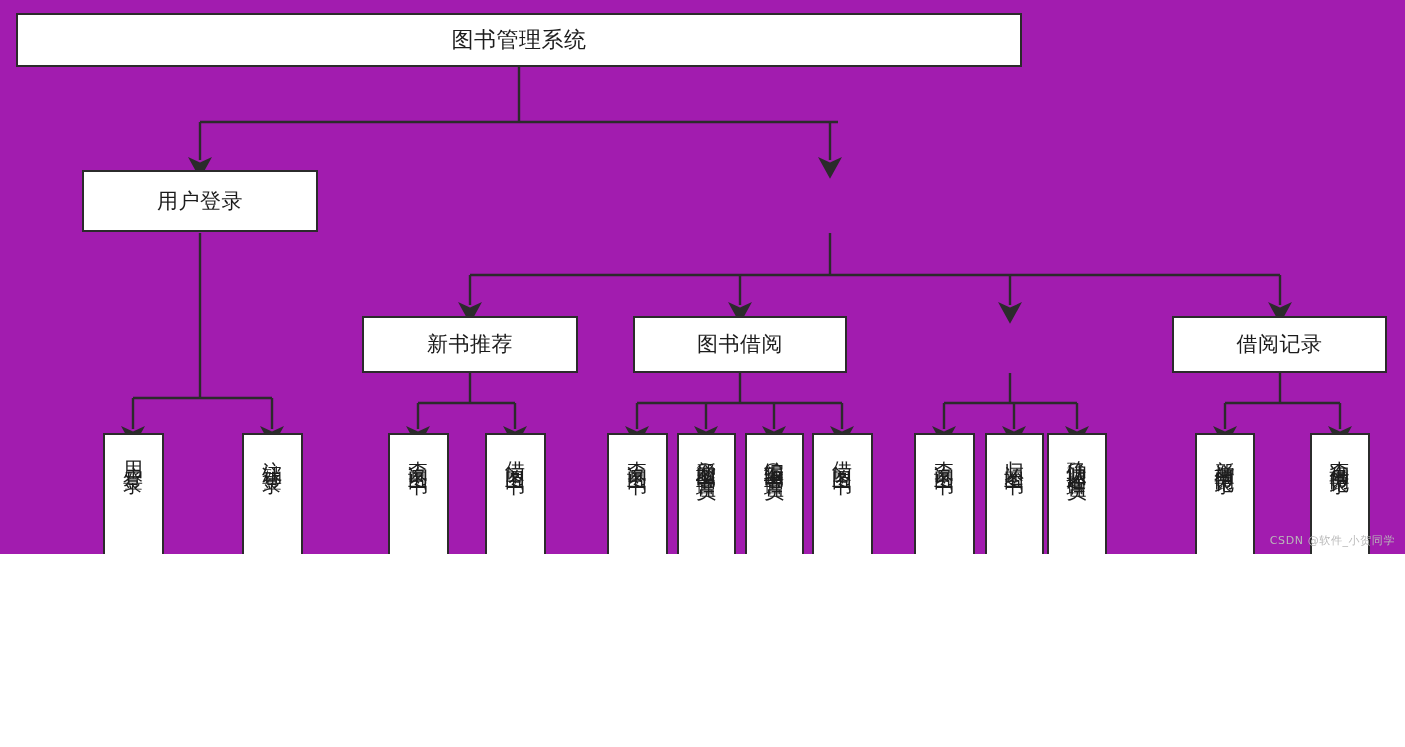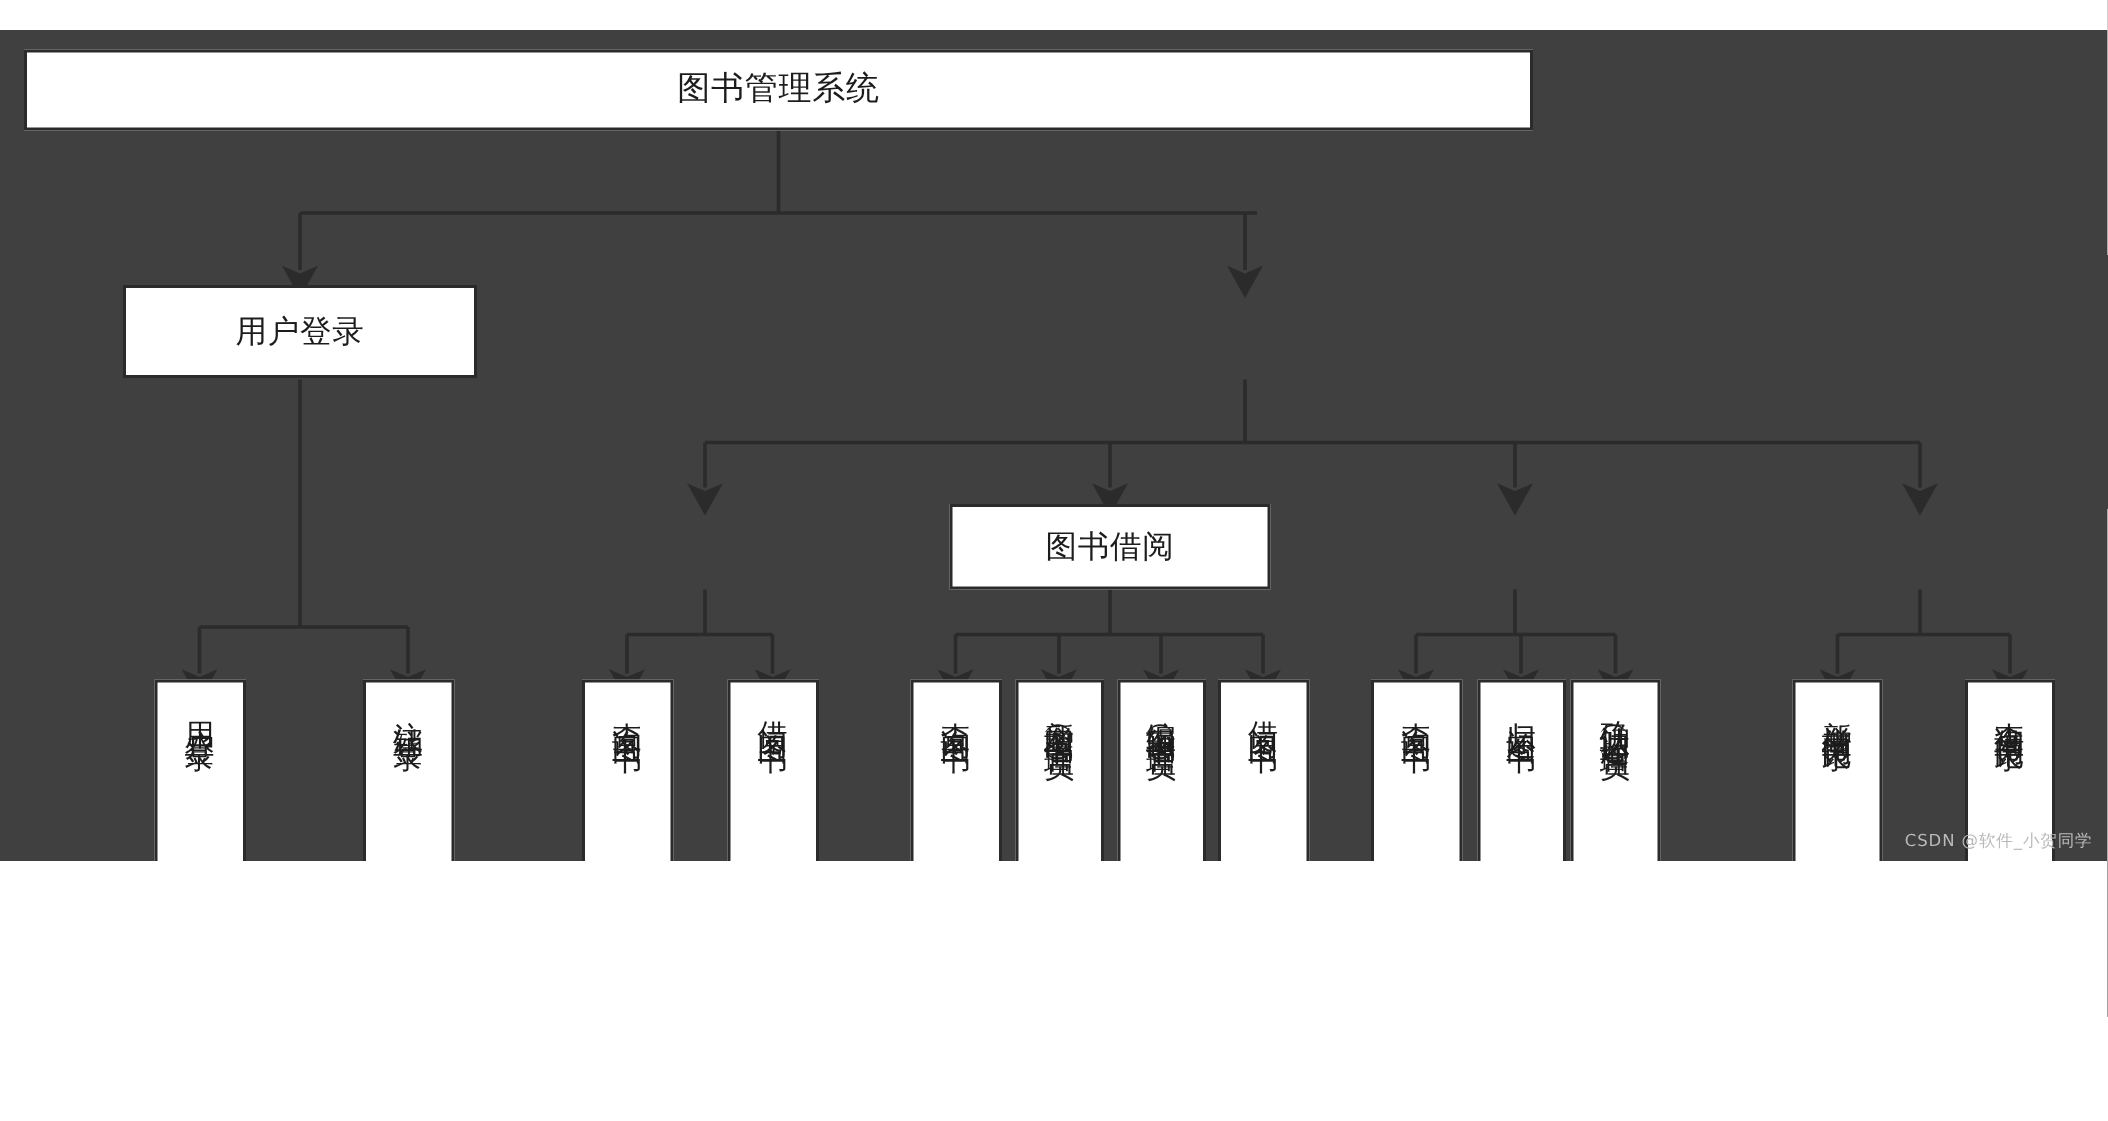--- a/index.html
+++ b/index.html
@@ -9,23 +9,22 @@
     background: #ffffff;
   }
   body {
     font-family: "DejaVu Sans", "Liberation Sans", sans-serif;
     color: #1a1a1a;
   }
   #diagram-root {
     position: relative;
     width: 1405px;
     height: 554px;
-    background: #404040;
+    background: #a21caf;
     overflow: hidden;
-    margin-top: 20px;
   }
   #edge-layer {
     position: absolute;
     left: 0;
     top: 0;
     width: 1405px;
     height: 747px;
     pointer-events: none;
   }
   .node {
@@ -140,23 +139,29 @@
   </svg>
 
   <div class="node horiz root" style="left:16px; top:13px; width:1006px; height:54px;">
     <span class="node-label">图书管理系统</span>
   </div>
 
   <div class="node horiz" style="left:82px; top:170px; width:236px; height:62px;">
     <span class="node-label">用户登录</span>
   </div>
 
+  <div class="node horiz" style="left:362px; top:316px; width:216px; height:57px;">
+    <span class="node-label">新书推荐</span>
+  </div>
   <div class="node horiz" style="left:633px; top:316px; width:214px; height:57px;">
     <span class="node-label">图书借阅</span>
   </div>
+  <div class="node horiz" style="left:1172px; top:316px; width:215px; height:57px;">
+    <span class="node-label">借阅记录</span>
+  </div>
 
   <div class="node vert" style="left:103px; top:433px; width:61px; height:300px;">
     <span class="node-label">用户登录</span>
   </div>
   <div class="node vert" style="left:242px; top:433px; width:61px; height:300px;">
     <span class="node-label">注销登录</span>
   </div>
 
   <div class="node vert" style="left:388px; top:433px; width:61px; height:300px;">
     <span class="node-label">查询图书</span>

